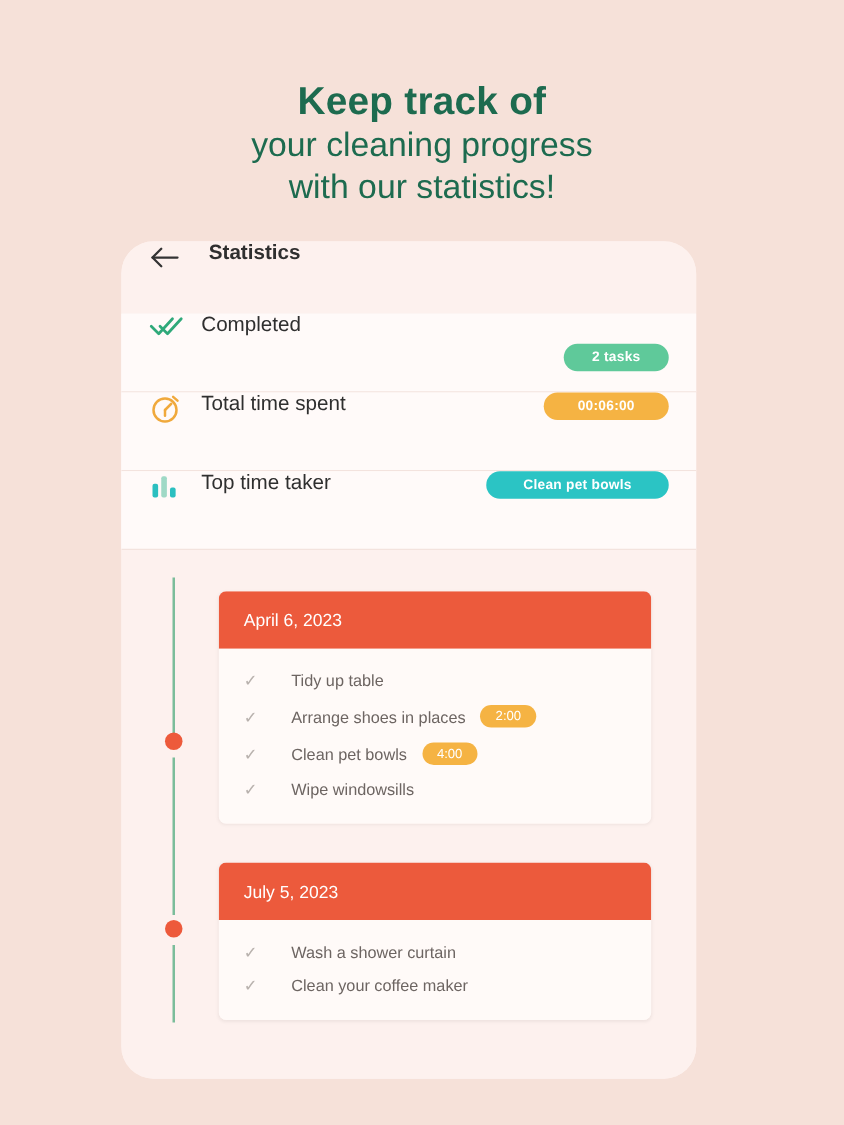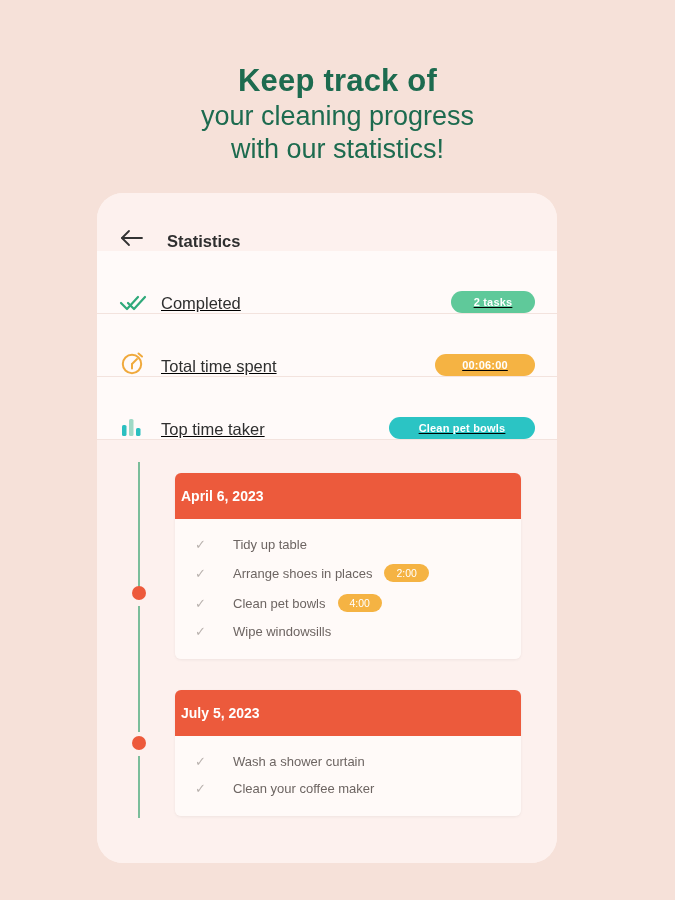--- a/index.html
+++ b/index.html
@@ -50,21 +50,21 @@
     height: 670px;
     background: #fdf1ee;
     border-radius: 26px;
     overflow: hidden;
   }
 
   
   .topbar {
     height: 58px;
     display: flex;
-    align-items: flex-end;
+    align-items: flex-start;
     padding-left: 22px;
     background: #fdf1ee;
   }
   .back-arrow {
     width: 26px;
     height: 26px;
     display: flex;
     align-items: center;
     justify-content: center;
     color: #333;
@@ -75,26 +75,25 @@
     color: #2f2f2f;
     font-weight: bold;
   }
 
   
   .stats {
     background: #fffaf8;
   }
   .stat-row {
     display: flex;
-    align-items: flex-end;
+    align-items: flex-start;
     height: 62px;
     padding: 0 22px;
     border-bottom: 1px solid #f3e3de;
     background: #fffaf9;
-    text-decoration: underline;
   }
   .stat-icon {
     width: 34px;
     display: flex;
     align-items: center;
     justify-content: flex-start;
   }
   .stat-label {
     flex: 1;
     margin-left: 8px;
@@ -103,21 +102,21 @@
   }
   .pill {
     border-radius: 12px;
     color: #fff;
     font-size: 11px;
     font-weight: bold;
     text-align: center;
     padding: 5px 0;
     letter-spacing: 0.2px;
   }
-  .pill-green { background: #5fc99a; width: 84px; }
+  .pill-green { background: #5fc99a; width: 84px; margin-top: 24px; }
   .pill-orange { background: #f5b343; width: 100px; }
   .pill-teal { background: #2bc4c4; width: 146px; }
 
   
   .timeline {
     position: relative;
     padding: 22px 0 0 0;
     background: #fdf1ee;
     height: 430px;
     box-sizing: border-box;
@@ -142,22 +141,22 @@
     left: 78px;
     width: 346px;
     border-radius: 6px;
     overflow: hidden;
     box-shadow: 0 1px 3px rgba(0,0,0,0.06);
   }
   .group-header {
     background: #ec5a3c;
     color: #fff;
     font-size: 14px;
-    padding: 15px 6px;
-    font-weight: bold;
+    padding: 15px 20px;
+    font-weight: normal;
   }
   .group-body {
     background: #fffaf8;
     padding: 12px 0 14px 0;
   }
   .task {
     display: flex;
     align-items: center;
     padding: 6px 20px;
   }

